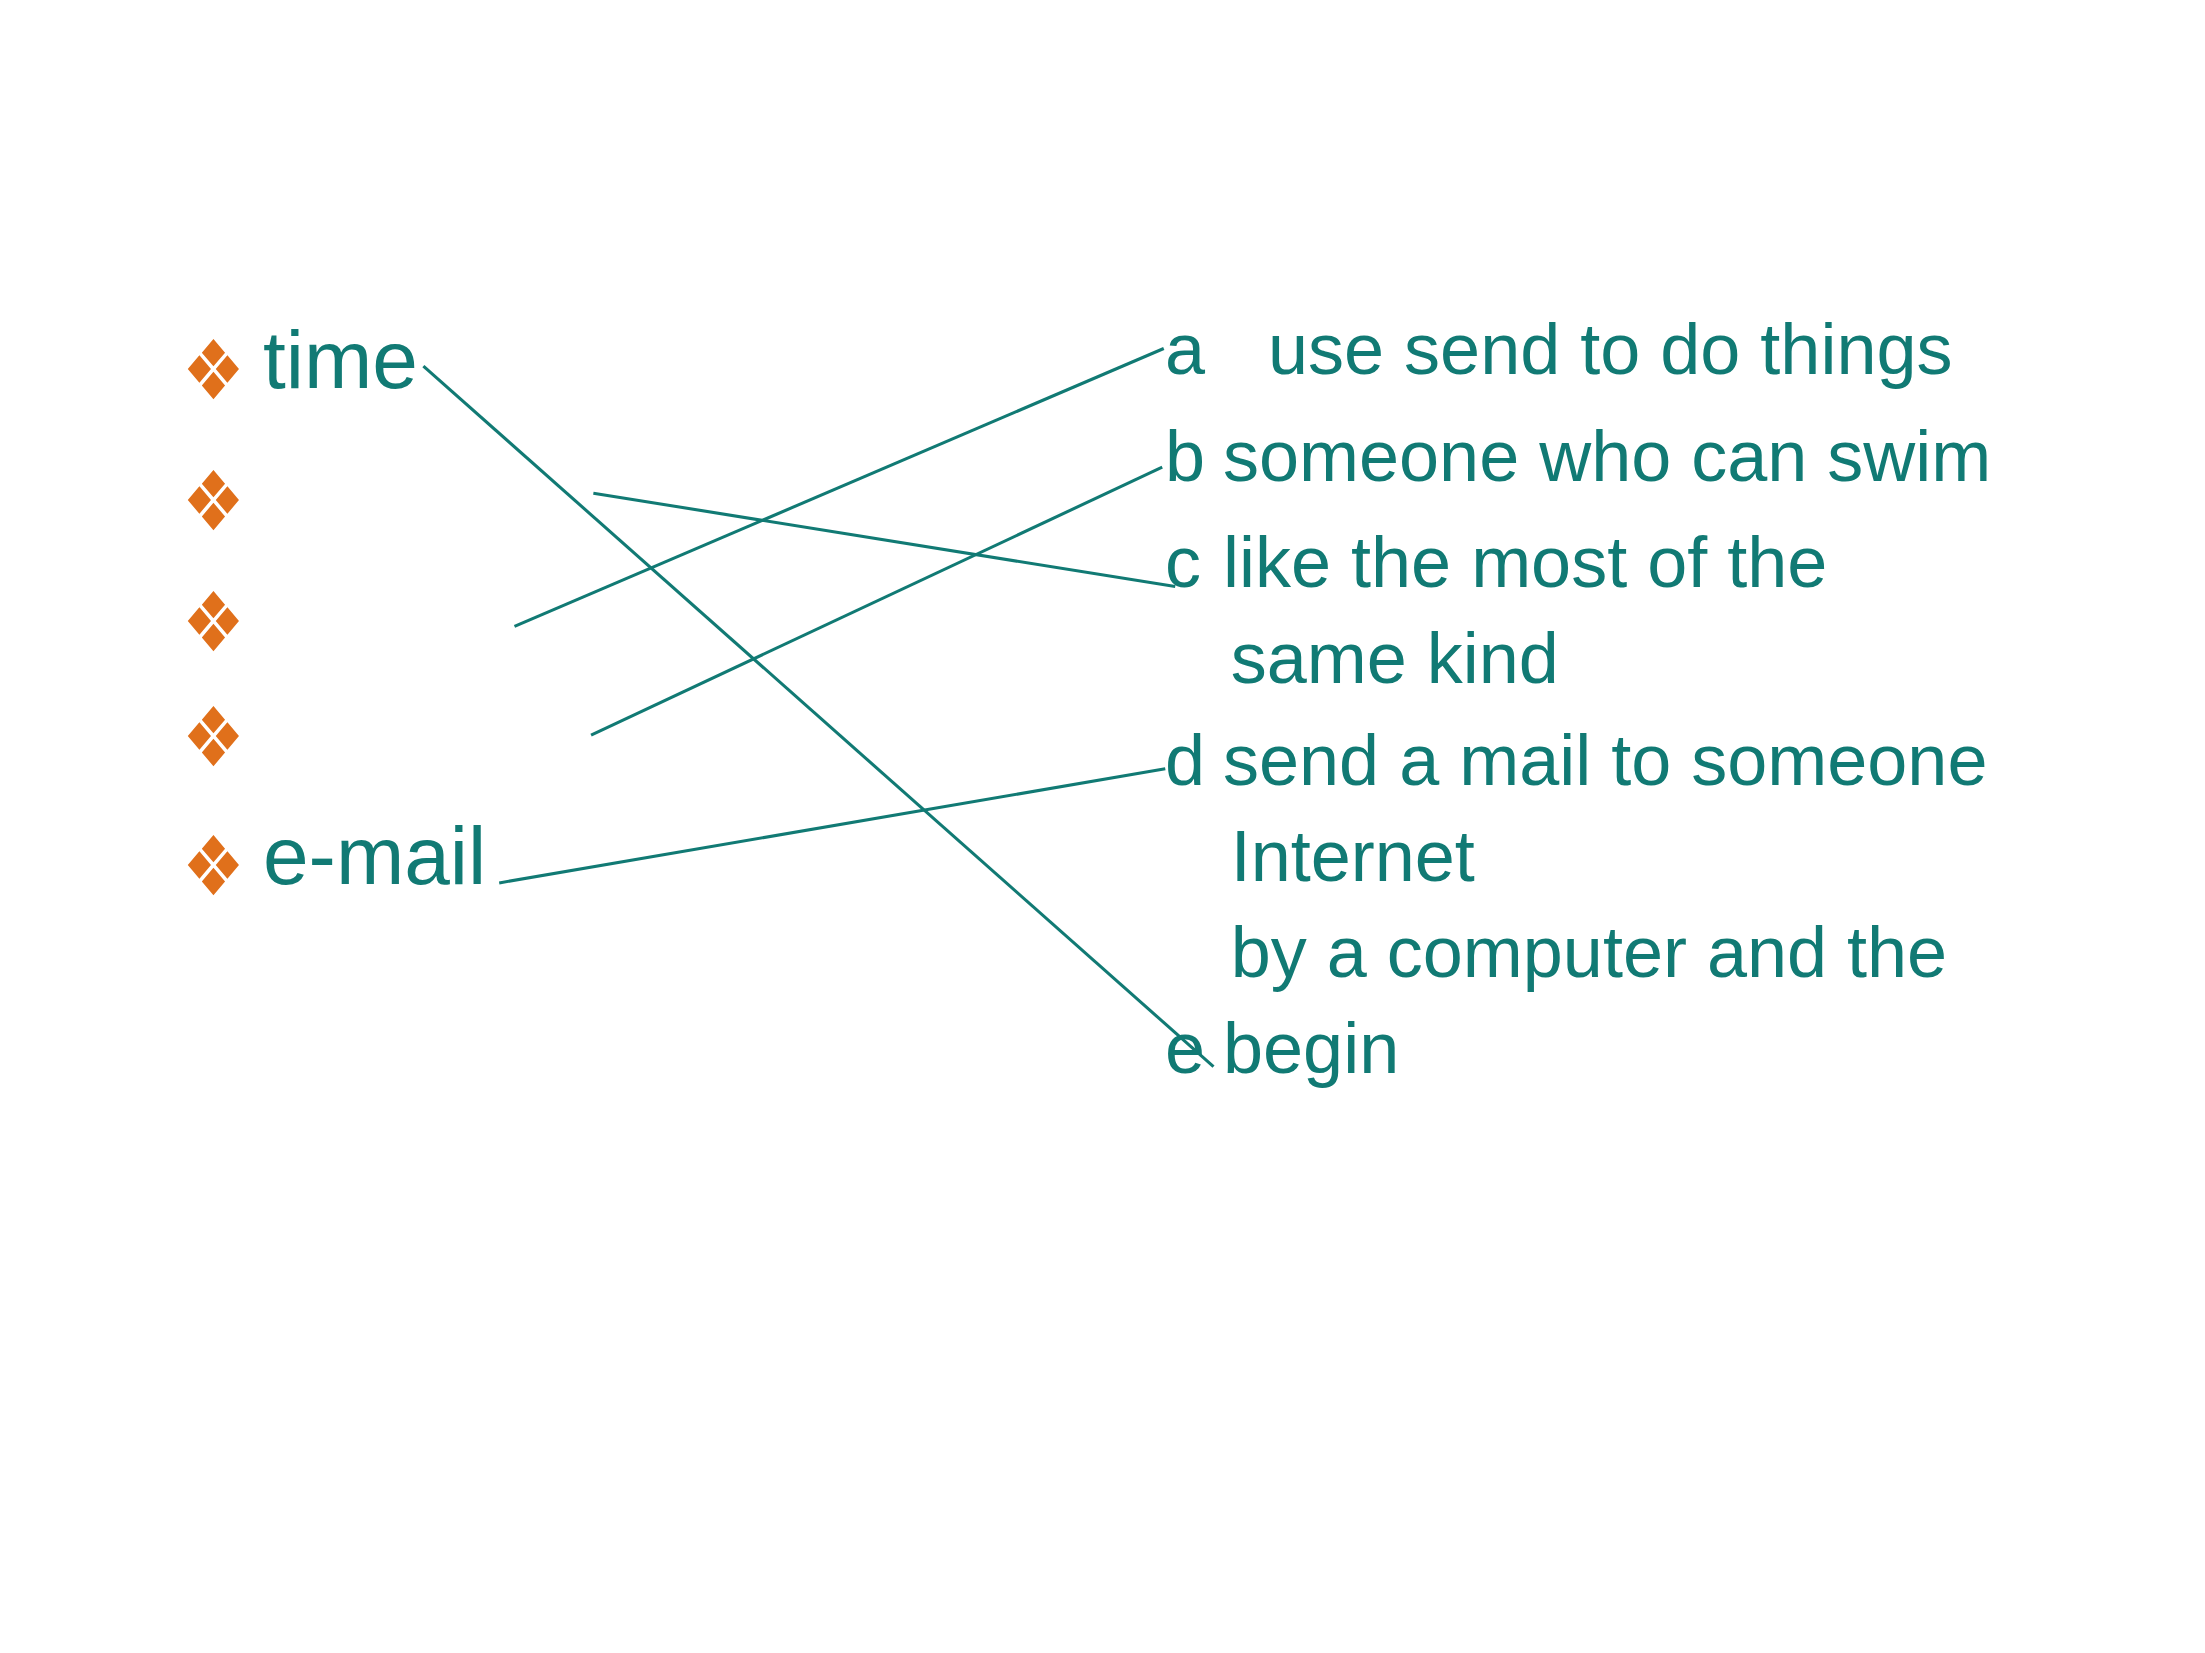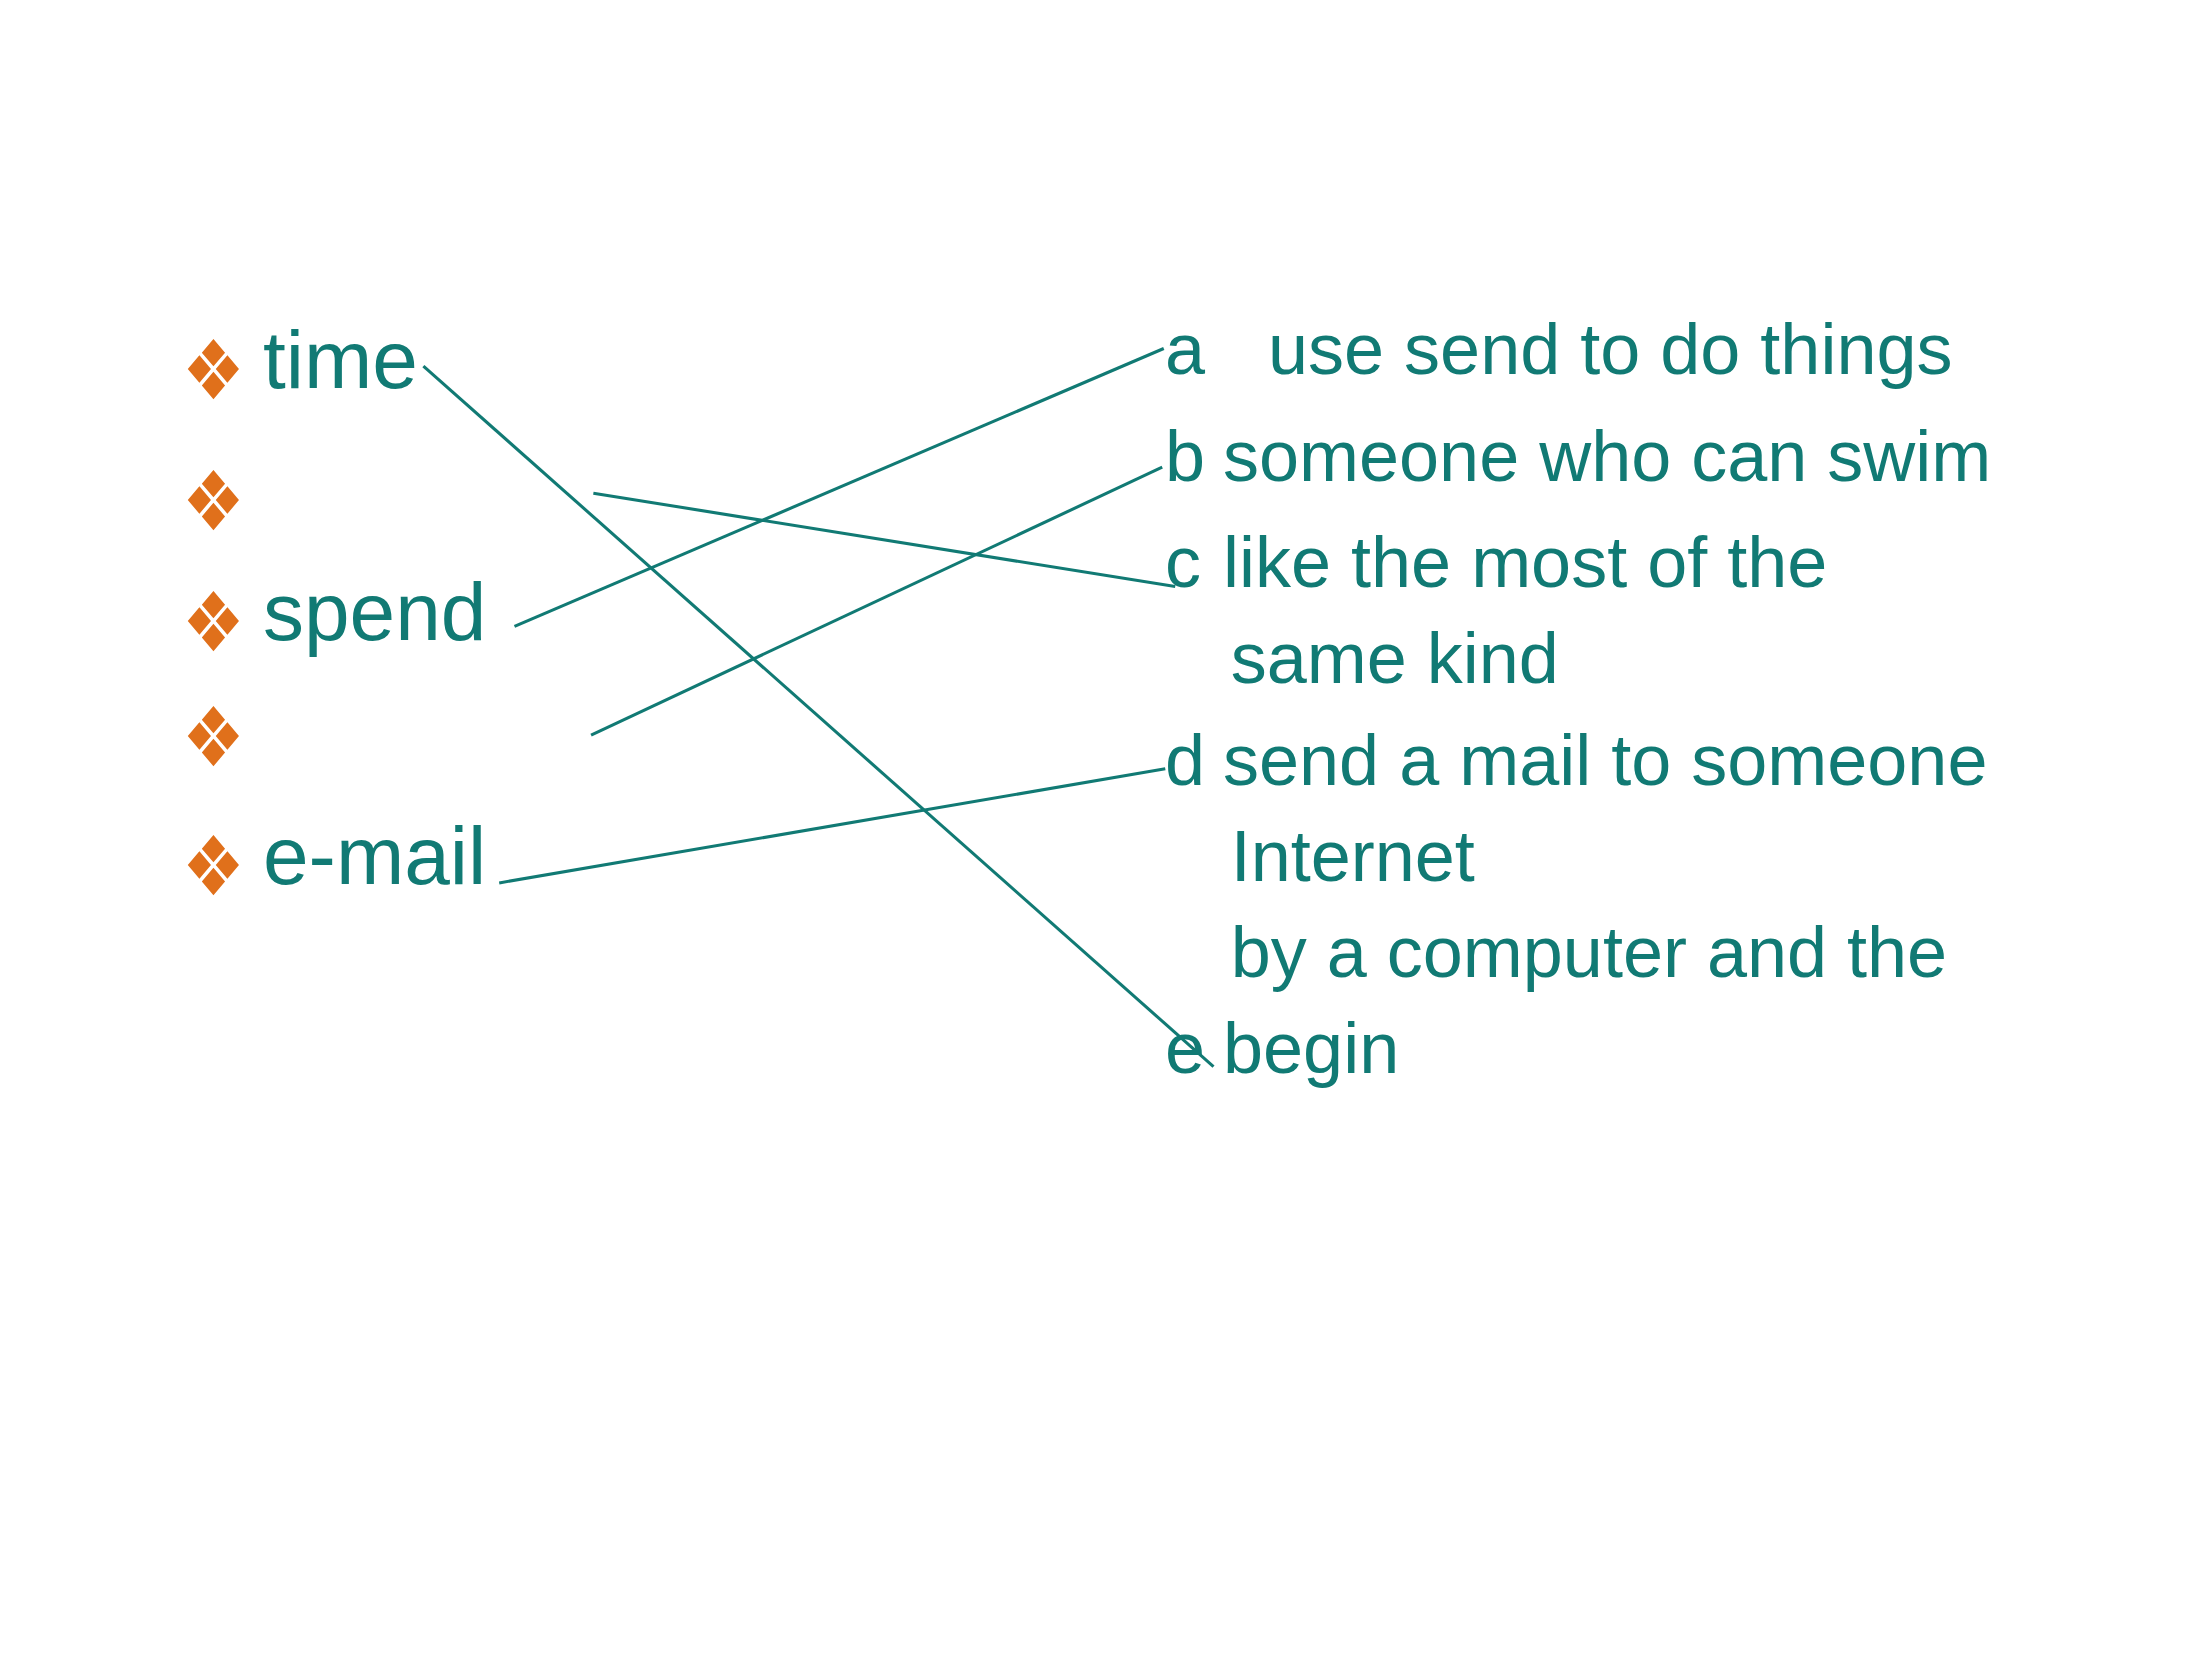--- a/index.html
+++ b/index.html
@@ -98,21 +98,20 @@
 
   <div class="word-row row-start">
     <span class="bullet">❖</span>
     <span class="word">time</span>
   </div>
   <div class="word-row row-favourite">
     <span class="bullet">❖</span>
   </div>
   <div class="word-row row-spend">
     <span class="bullet">❖</span>
-    <span class="word">spend</span>
   </div>
   <div class="word-row row-swimmer">
     <span class="bullet">❖</span>
   </div>
   <div class="word-row row-email">
     <span class="bullet">❖</span>
     <span class="word">e-mail</span>
   </div>
 
   <div class="def-row row-a">

